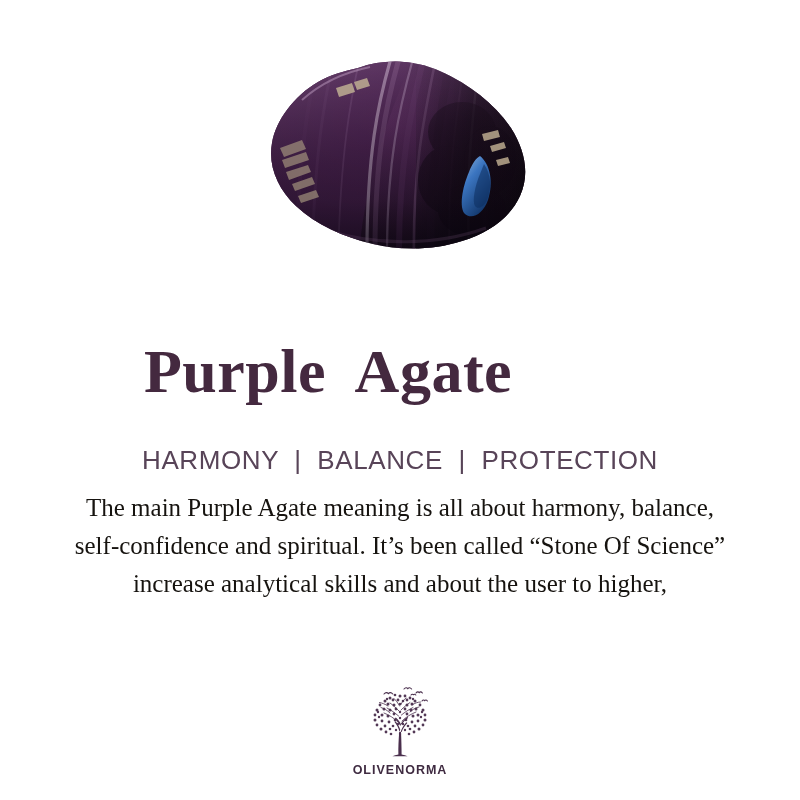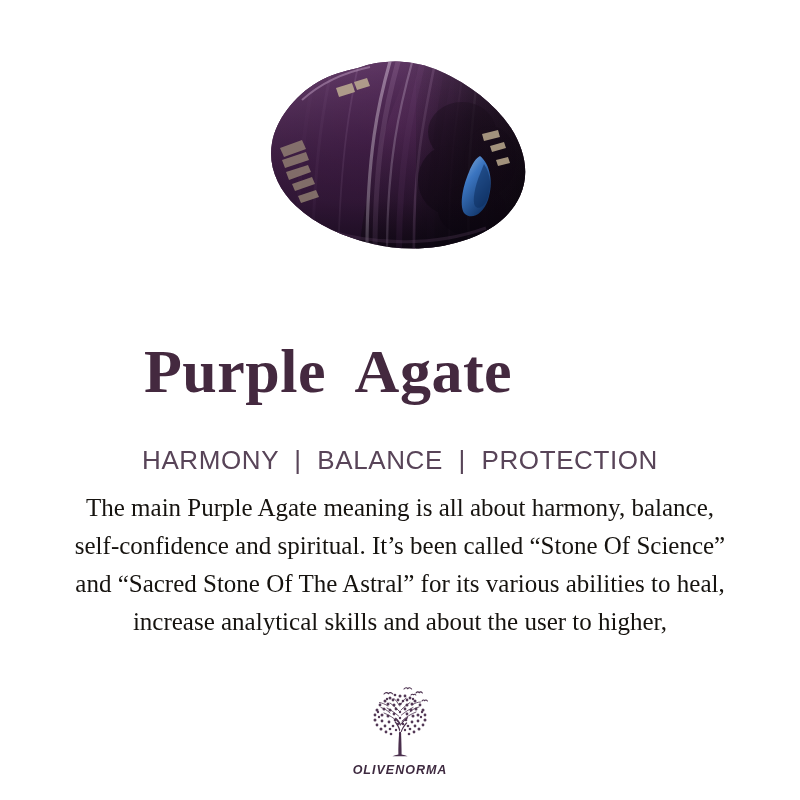--- a/index.html
+++ b/index.html
@@ -77,21 +77,20 @@
 
   
   .logo {
     position: absolute;
     left: 0;
     top: 682px;
     width: 800px;
     display: flex;
     flex-direction: column;
     align-items: center;
-    font-style: italic;
   }
   .logo-mark { display: block; }
   .logo-word {
     margin-top: 1px;
     font-family: "Liberation Sans", sans-serif;
     font-weight: 700;
     font-size: 12.5px;
     letter-spacing: 1.0px;
     color: #3f2b41;
     white-space: pre;
@@ -218,21 +217,20 @@
     </svg>
   </div>
 
   <div class="title">Purple  Agate</div>
 
   <div class="subtitle">HARMONY  |  BALANCE  |  PROTECTION</div>
 
   <div class="body-copy">
     <span class="ln">The main Purple Agate meaning is all about harmony, balance,</span>
     <span class="ln">self-confidence and spiritual. It’s been called “Stone Of Science”</span>
-    <span class="ln">and “Sacred Stone Of The Astral” for its various abilities to heal,</span>
     <span class="ln">increase analytical skills and about the user to higher,</span>
   </div>
 
   <div class="logo">
     <svg class="logo-mark" width="80" height="80" viewBox="0 0 80 80">
       <g fill="#4a2f4d" stroke="#4a2f4d">
 
         <g stroke-width="0">
           <path d="M38.4,72.5 C38.2,66 38.6,58 39.2,50 L41.0,50
                    C41.4,58 41.6,66 41.6,72.5

